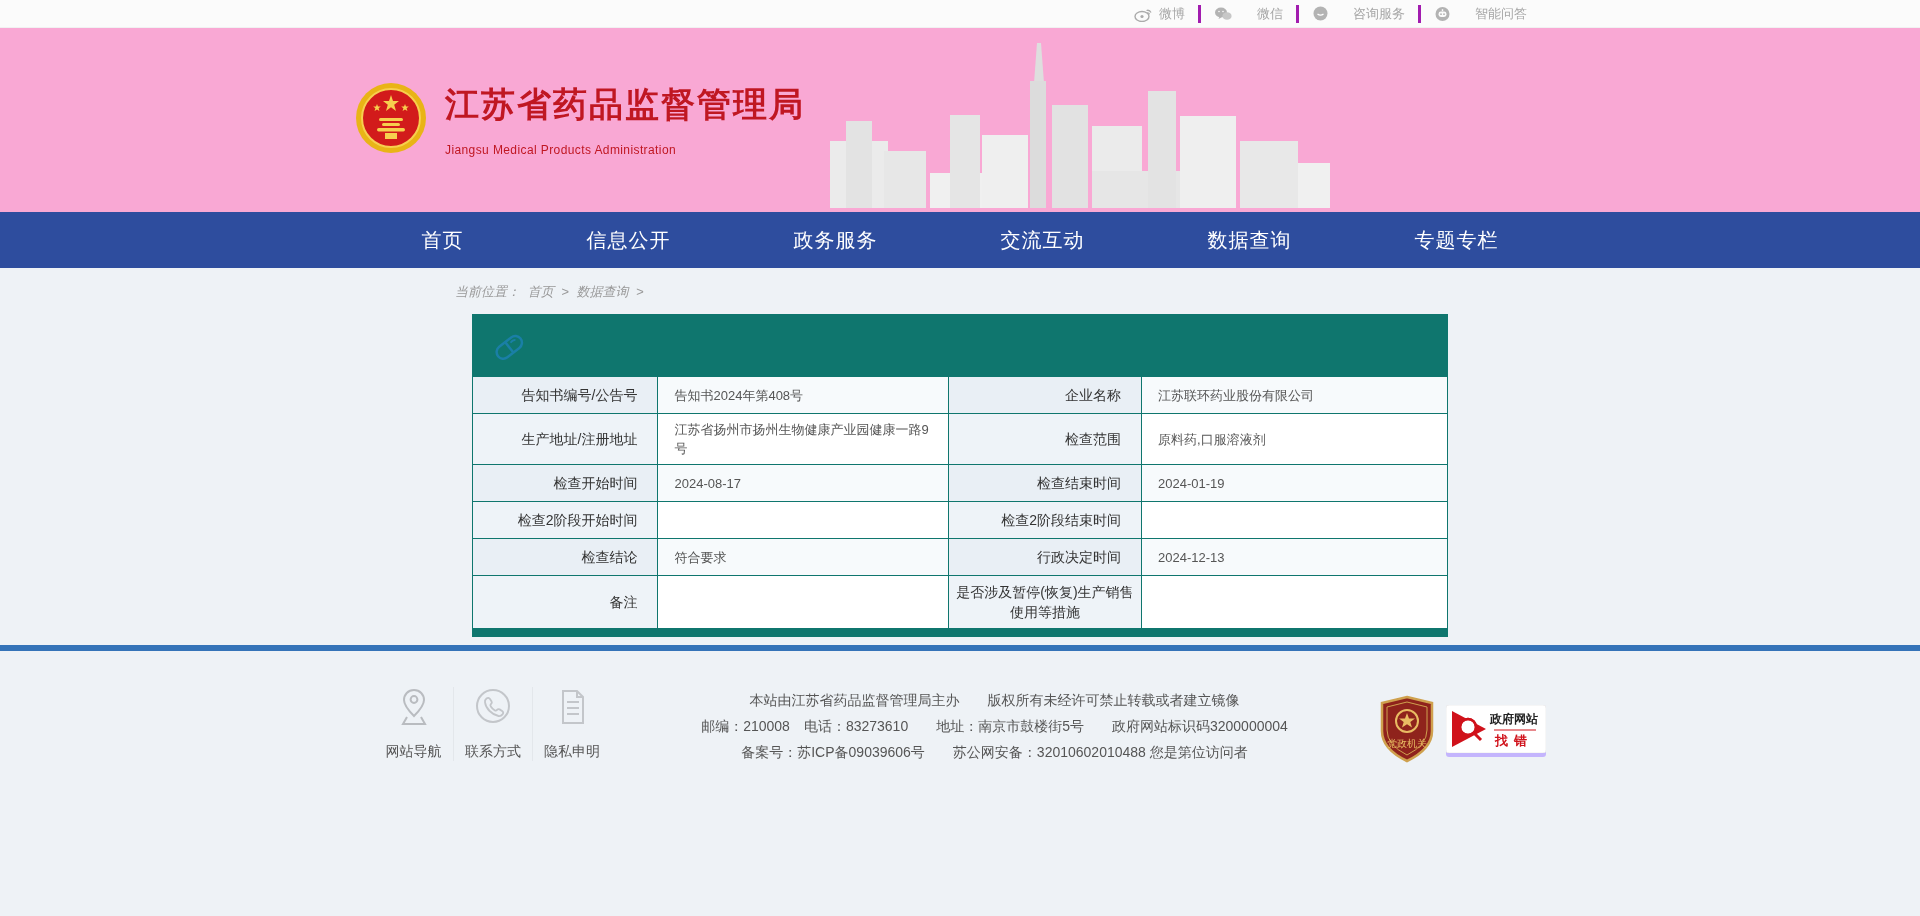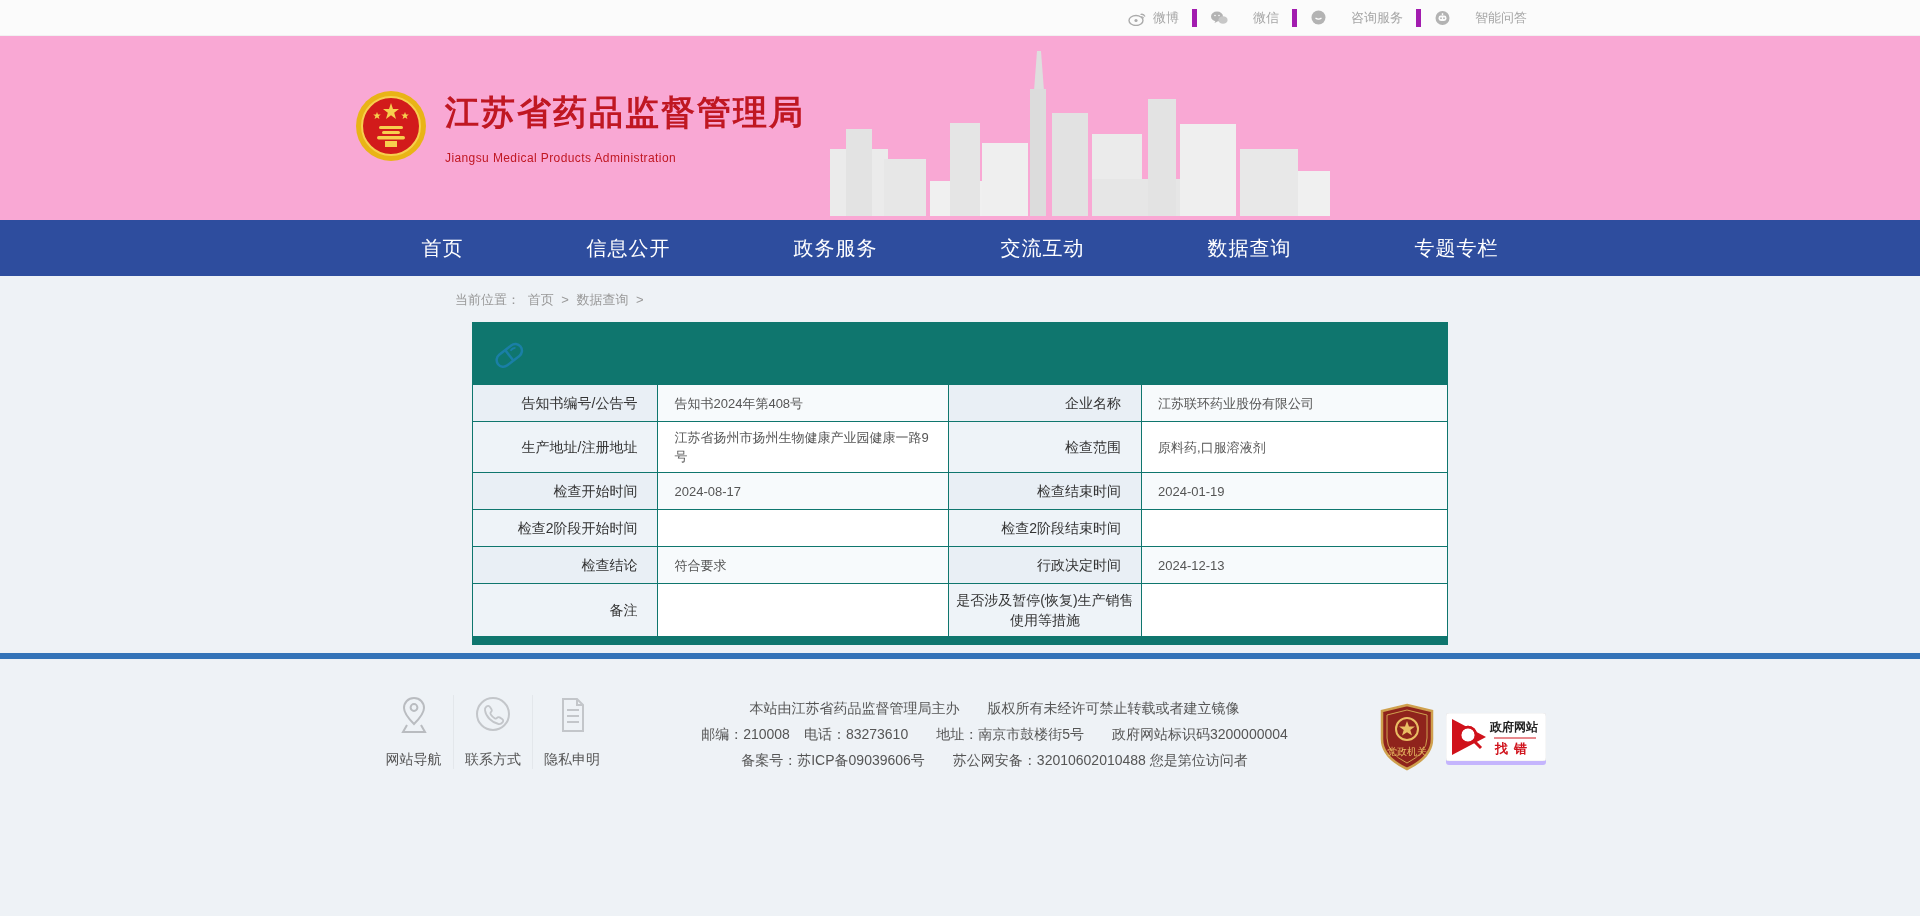--- a/index.html
+++ b/index.html
@@ -4,42 +4,42 @@
 <style>
   * { box-sizing: border-box; }
   html,body { margin:0; padding:0; }
   body {
     width:1920px; height:916px;
     background:#eef2f6;
     font-family:"Liberation Sans","DejaVu Sans",sans-serif;
     overflow:hidden;
   }
   
-  .topbar { height:36px; background:#fbfbfb; border-bottom:1px solid #f1f1f1; }
+  .topbar { height:28px; background:#fbfbfb; border-bottom:1px solid #f1f1f1; }
   .topbar-inner { width:1160px; margin:0 auto; height:100%; display:flex; justify-content:flex-end; align-items:center; }
   .topbar-item { display:flex; align-items:center; gap:6px; color:#a6a6a6; font-size:13px; padding:0 13px; height:18px; cursor:pointer; }
-  .topbar-item + .topbar-item { border-left:5px solid #a21caf;gap:24px; }
+  .topbar-item + .topbar-item { border-left:3px solid #a21caf;gap:24px; }
   .topbar-item svg { display:block; }
 
   
   .header { height:184px; background:#f9a8d4; position:relative; overflow:hidden; }
   .header-inner { width:1210px; margin:0 auto; padding-top:54px; display:flex; gap:18px; position:relative; z-index:2; }
   .emblem { width:72px; height:72px; flex:0 0 auto; }
   .title-block { padding-top:2px; }
   .site-title { color:#c01722; font-size:34px; font-weight:bold; letter-spacing:2px; line-height:40px; }
   .site-subtitle { color:#c01722; font-size:12px; letter-spacing:0.4px; margin-top:19px; }
   .cityscape { position:absolute; bottom:0; left:830px; z-index:1; }
 
   
   .nav { height:56px; background:#2e4d9e; }
   .nav-inner { width:1200px; margin:0 auto; height:100%; display:flex; justify-content:space-around; align-items:center; }
   .nav-item { color:#ffffff; font-size:20px; letter-spacing:1px; cursor:pointer; padding:4px 10px; }
 
   
-  .breadcrumb-wrap { width:1010px; margin:0 auto; padding:15px 0 13px; font-size:13px; color:#999; }
+  .breadcrumb-wrap { width:1010px; margin:0 auto; padding:15px 0 13px; font-size:13px; color:#999;font-style:italic; }
   .breadcrumb-wrap span { margin-right:4px; }
   .crumb-link { cursor:pointer; }
 
   
   .card { width:976px; margin:0 auto; background:#0f766e; padding:12px 0 8px; }
   .card-head { padding:2px 0 10px 18px; }
   .card-head svg { display:block; }
   table.insp { width:100%; border-collapse:separate; border-spacing:1px; table-layout:fixed; }
   col.c-label1 { width:19.0%; } col.c-value1 { width:29.8%; }
   col.c-label2 { width:19.8%; } col.c-value2 { width:31.4%; }

